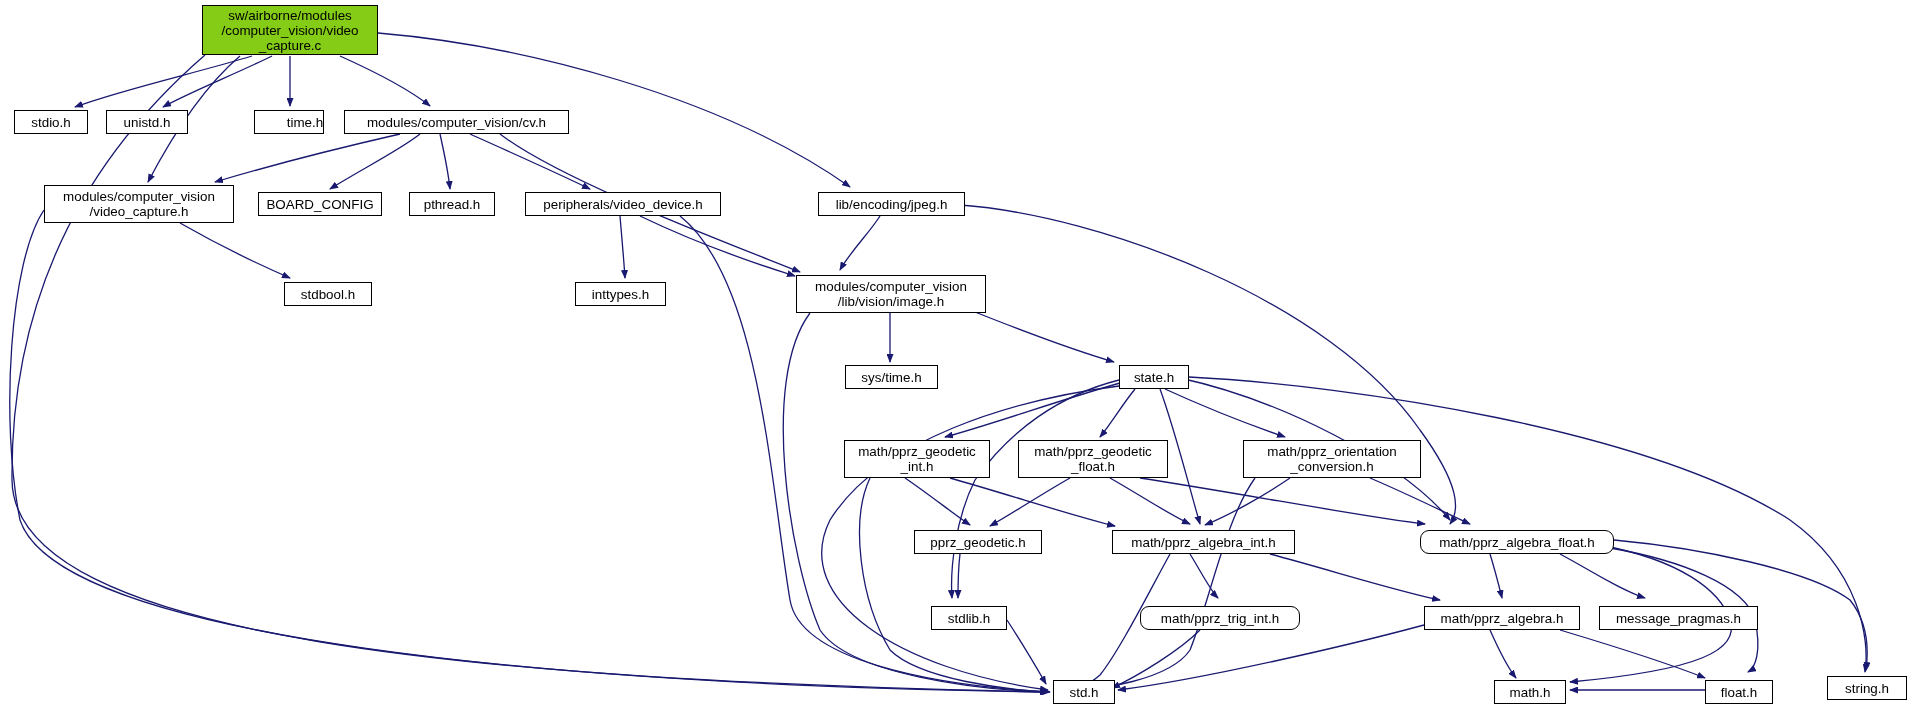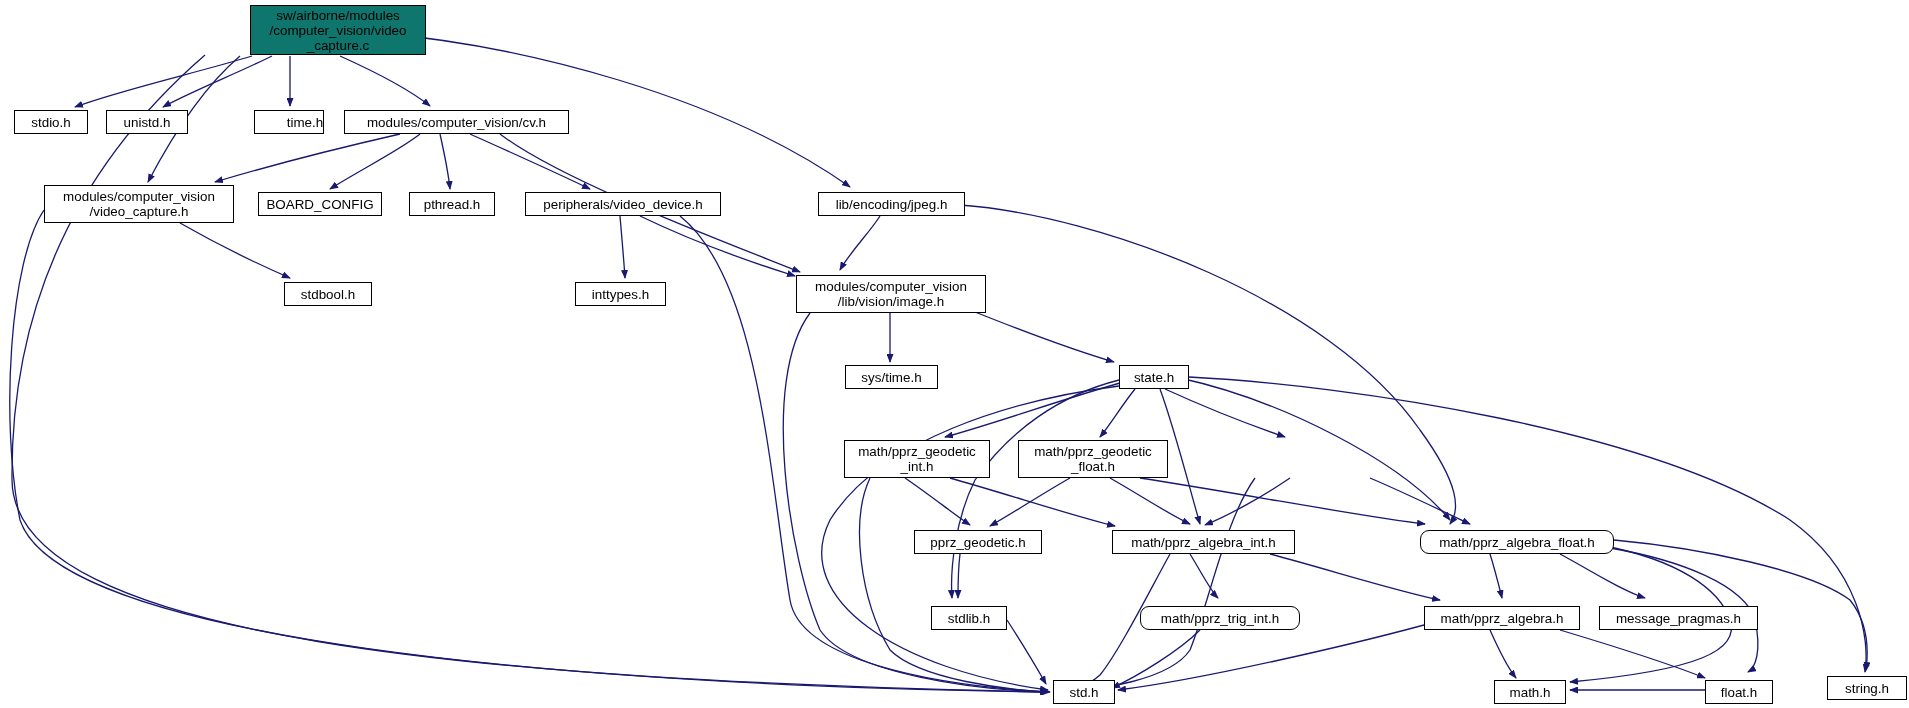--- a/index.html
+++ b/index.html
@@ -34,22 +34,21 @@
     font-size: 13.4px;
     line-height: 15px;
     display: flex;
     align-items: center;
     justify-content: center;
     text-align: center;
     white-space: pre;
     letter-spacing: 0px;
   }
   .node.root {
-    background: #0f766e;
-    margin-left: 48px;
+    background: #84cc16;
   }
 </style>
 </head>
 <body>
 
 <div id="graph-root">
 
   <svg class="edges" viewBox="0 0 1909 708">
     <defs>
       <marker id="arrow" markerWidth="9" markerHeight="7" refX="8" refY="3.5" orient="auto" markerUnits="userSpaceOnUse">
@@ -147,20 +146,22 @@
   <div class="node" style="left:284px; top:282px; width:88px; height:24px;">stdbool.h</div>
   <div class="node" style="left:575px; top:282px; width:91px; height:24px;">inttypes.h</div>
   <div class="node" style="left:796px; top:275px; width:190px; height:38px;">modules/computer_vision
 /lib/vision/image.h</div>
   <div class="node" style="left:845px; top:365px; width:93px; height:24px;">sys/time.h</div>
   <div class="node" style="left:1119px; top:365px; width:70px; height:24px;">state.h</div>
   <div class="node" style="left:844px; top:440px; width:146px; height:38px;">math/pprz_geodetic
 _int.h</div>
   <div class="node" style="left:1018px; top:440px; width:150px; height:38px;">math/pprz_geodetic
 _float.h</div>
+  <div class="node" style="left:1243px; top:440px; width:178px; height:38px;">math/pprz_orientation
+_conversion.h</div>
   <div class="node" style="left:914px; top:530px; width:128px; height:24px;">pprz_geodetic.h</div>
   <div class="node" style="left:1112px; top:530px; width:183px; height:24px;">math/pprz_algebra_int.h</div>
   <div class="node" style="left:1420px; top:530px; width:194px; height:24px;border-radius:9px;">math/pprz_algebra_float.h</div>
   <div class="node" style="left:931px; top:606px; width:76px; height:24px;">stdlib.h</div>
   <div class="node" style="left:1140px; top:606px; width:160px; height:24px;border-radius:9px;">math/pprz_trig_int.h</div>
   <div class="node" style="left:1424px; top:606px; width:156px; height:24px;">math/pprz_algebra.h</div>
   <div class="node" style="left:1599px; top:606px; width:159px; height:24px;">message_pragmas.h</div>
   <div class="node" style="left:1053px; top:680px; width:62px; height:24px;">std.h</div>
   <div class="node" style="left:1494px; top:680px; width:72px; height:24px;">math.h</div>
   <div class="node" style="left:1705px; top:680px; width:68px; height:24px;">float.h</div>

